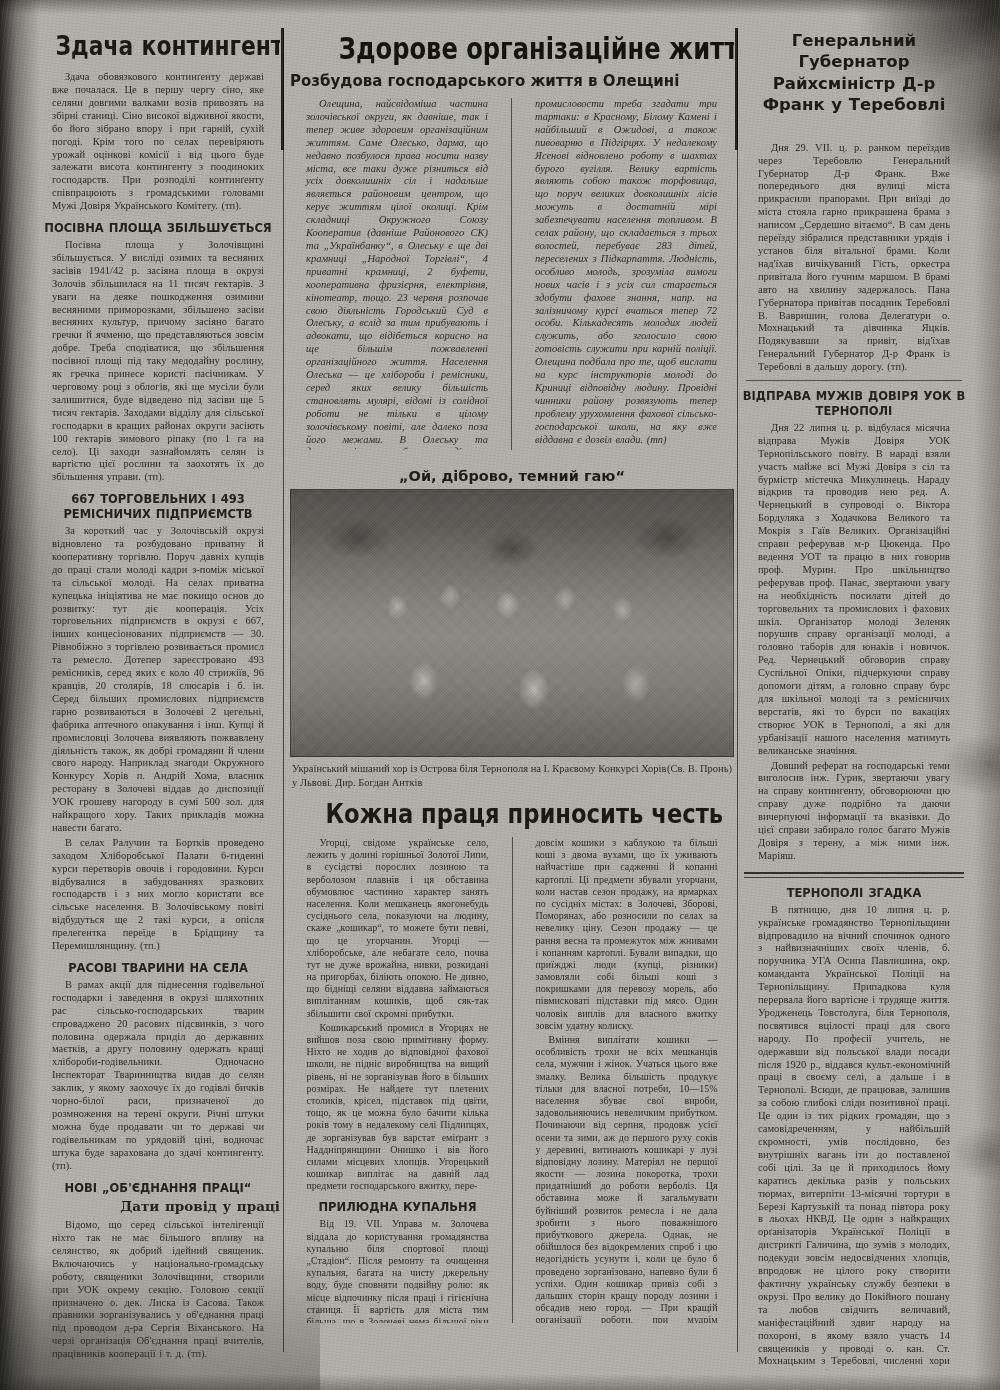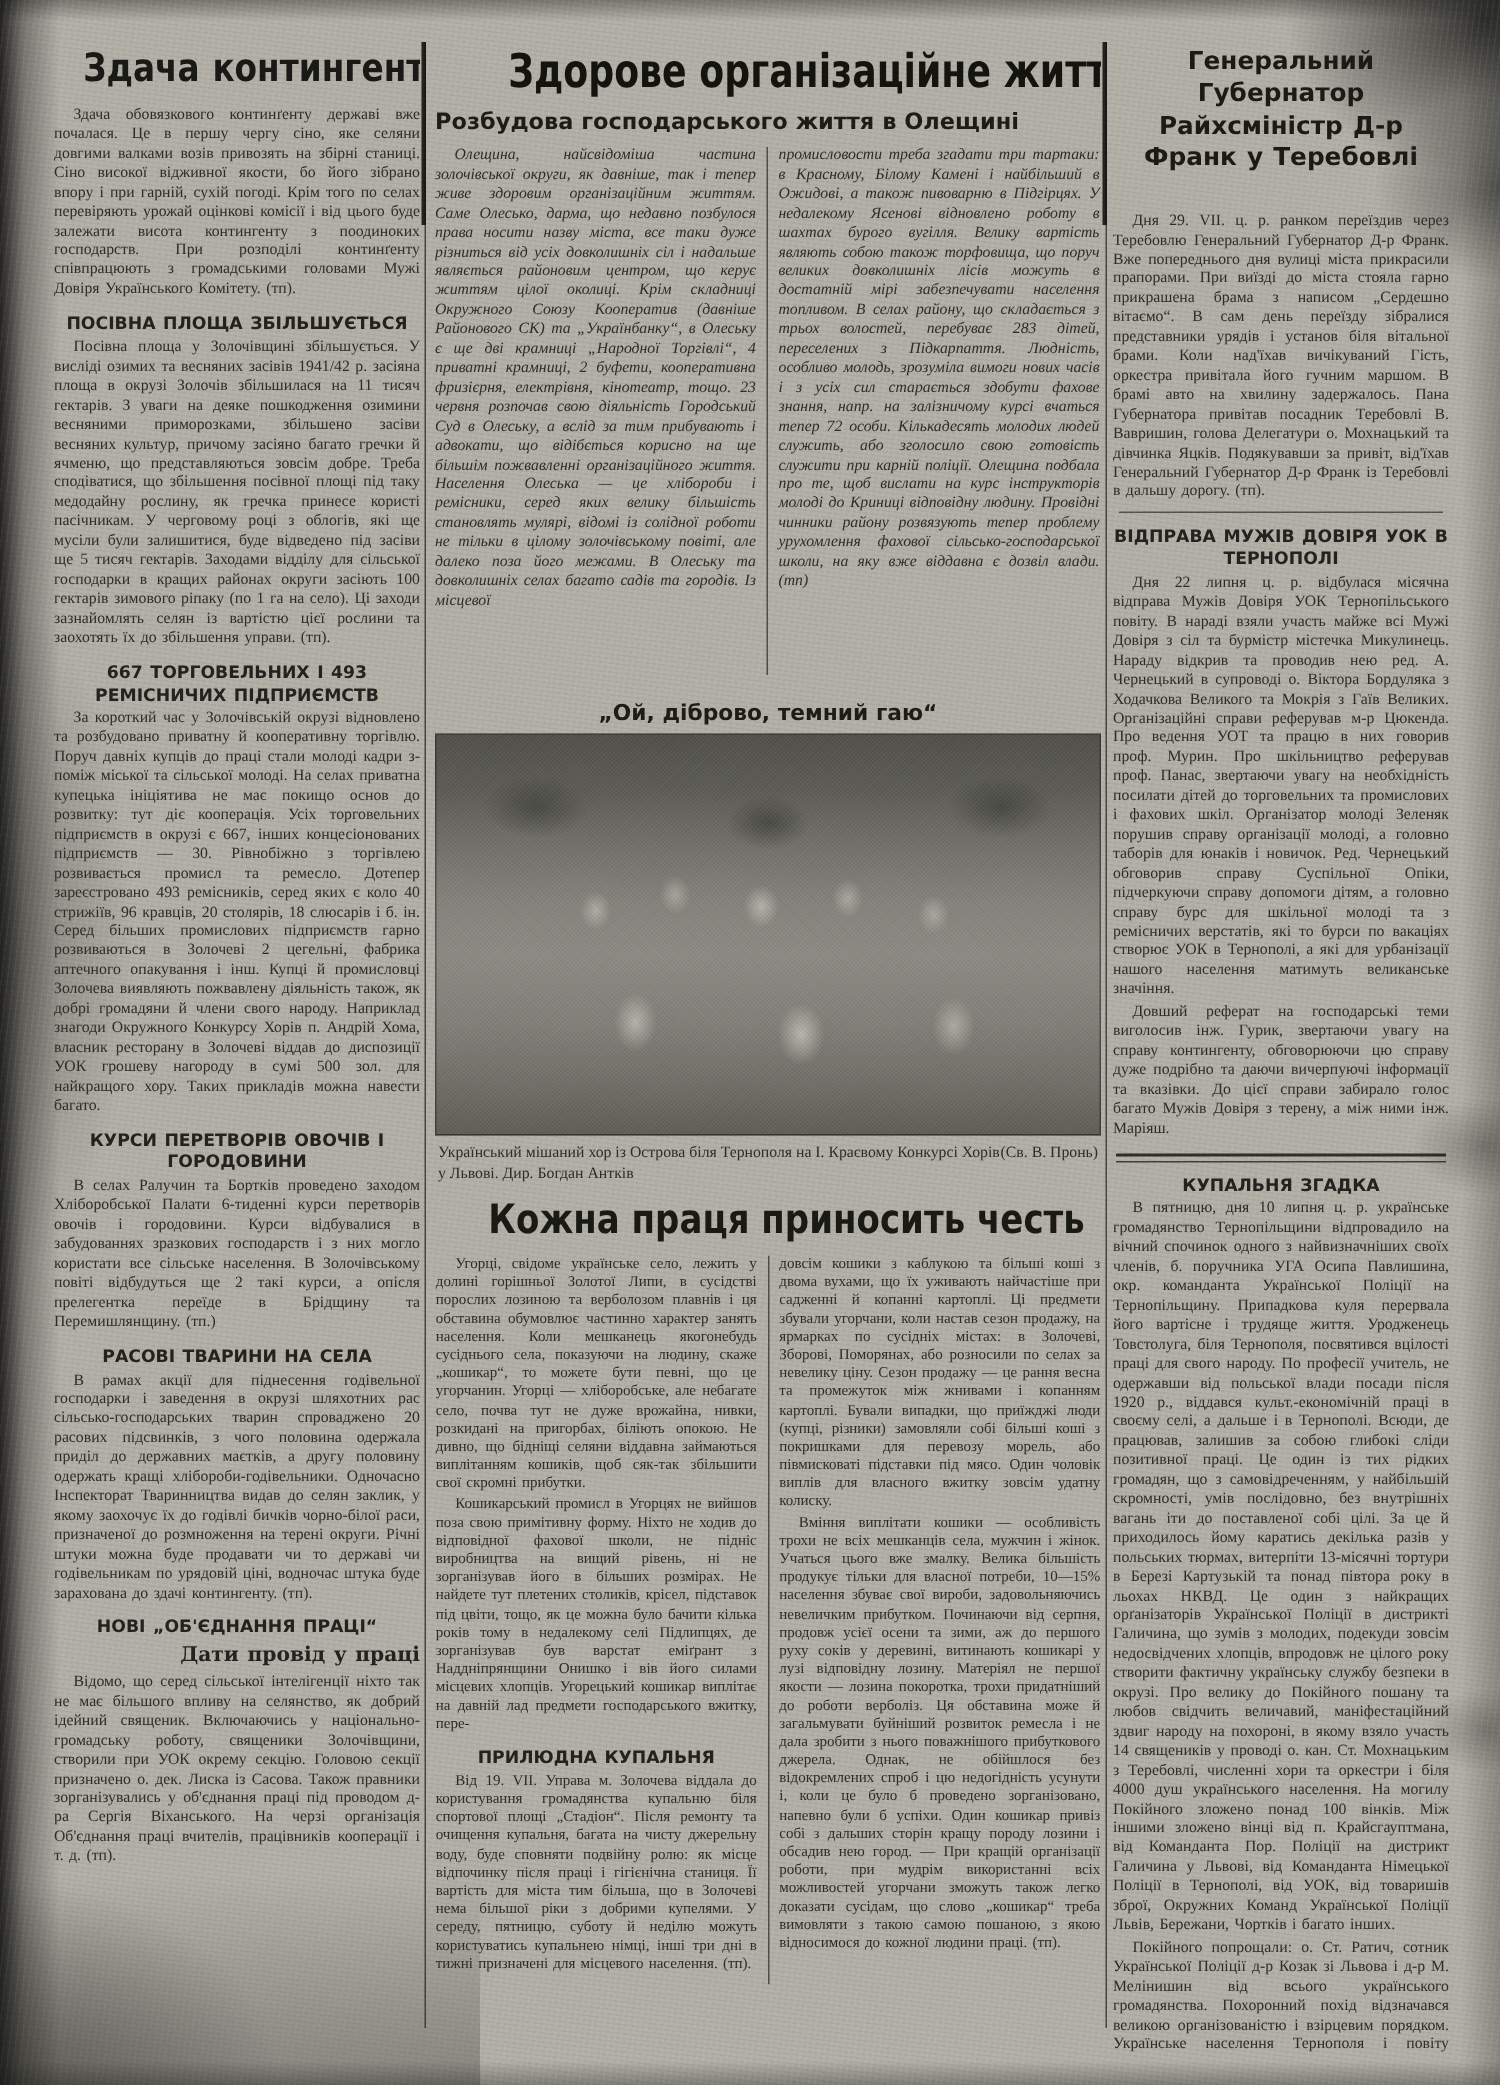--- a/index.html
+++ b/index.html
@@ -25,21 +25,21 @@
   .bodytext-sm{font-size:10px;line-height:1.22;}
   .blk-headline{font-family:"DejaVu Sans",sans-serif;font-weight:bold;font-size:26px;color:#191915;
     text-align:center;white-space:nowrap;transform:scaleX(.84);transform-origin:50% 50%;
     margin:0 0 10px;line-height:1.12;}
   .blk-headline-md{font-family:"DejaVu Sans",sans-serif;font-weight:bold;font-size:16.5px;color:#1b1b16;
     text-align:center;margin:0 0 26px;line-height:1.3;}
   .blk-subhead{font-family:"DejaVu Sans",sans-serif;font-weight:bold;font-size:11.5px;color:#23221e;
     text-align:center;margin:8px 0 3px;line-height:1.3;}
   .blk-subsubhead{font-family:"DejaVu Serif",serif;font-weight:bold;font-size:13.5px;color:#23221e;
     text-align:right;margin:0 0 4px;}
-  .blk-para{margin:0 0 2px;text-indent:13px;}
+  .blk-para{margin:0 16px 2px;text-indent:13px;}
   .blk-cont{text-indent:0;}
   .blk-rule-thin{border-top:1px solid rgba(30,30,26,.65);margin:6px 4px;}
   .blk-rule-double{border-top:2px solid rgba(25,25,21,.85);border-bottom:1px solid rgba(25,25,21,.75);
     height:3px;margin:9px 2px 6px;}
   .col-left{position:absolute;left:36px;top:32px;width:244px;height:1330px;overflow:hidden;}
   .col-center{position:absolute;left:290px;top:28px;width:444px;height:1348px;overflow:hidden;}
   .col-right{position:absolute;left:742px;top:30px;width:224px;height:1340px;overflow:hidden;}
   .v-rule{position:absolute;width:1px;background:rgba(25,25,22,.7);}
   .v-rule-heavy{position:absolute;width:3px;background:rgba(15,15,12,.88);}
   .hx-wrap{height:44px;overflow:visible;}
@@ -90,21 +90,20 @@
 
   <div class="stain" style="left:0;bottom:0;width:320px;height:140px;background:linear-gradient(180deg,transparent,rgba(35,35,31,.3));"></div>
 
   <div class="col-left bodytext">
       <h2 class="blk-headline">Здача контингенту</h2>
       <p class="blk-para">Здача обовязкового континґенту державі вже почалася. Це в першу чергу сіно, яке селяни довгими валками возів привозять на збірні станиці. Сіно високої відживної якости, бо його зібрано впору і при гарній, сухій погоді. Крім того по селах перевіряють урожай оцінкові комісії і від цього буде залежати висота контингенту з поодиноких господарств. При розподілі континґенту співпрацюють з громадськими головами Мужі Довіря Українського Комітету. (тп).</p>
       <h4 class="blk-subhead">ПОСІВНА ПЛОЩА ЗБІЛЬШУЄТЬСЯ</h4>
       <p class="blk-para">Посівна площа у Золочівщині збільшується. У висліді озимих та весняних засівів 1941/42 р. засіяна площа в окрузі Золочів збільшилася на 11 тисяч гектарів. З уваги на деяке пошкодження озимини весняними приморозками, збільшено засіви весняних культур, причому засіяно багато гречки й ячменю, що представляються зовсім добре. Треба сподіватися, що збільшення посівної площі під таку медодайну рослину, як гречка принесе користі пасічникам. У черговому році з облогів, які ще мусіли були залишитися, буде відведено під засіви ще 5 тисяч гектарів. Заходами відділу для сільської господарки в кращих районах округи засіють 100 гектарів зимового ріпаку (по 1 га на село). Ці заходи зазнайомлять селян із вартістю цієї рослини та заохотять їх до збільшення управи. (тп).</p>
       <h4 class="blk-subhead">667 ТОРГОВЕЛЬНИХ І 493 РЕМІСНИЧИХ ПІДПРИЄМСТВ</h4>
       <p class="blk-para">За короткий час у Золочівській окрузі відновлено та розбудовано приватну й кооперативну торгівлю. Поруч давніх купців до праці стали молоді кадри з-поміж міської та сільської молоді. На селах приватна купецька ініціятива не має покищо основ до розвитку: тут діє кооперація. Усіх торговельних підприємств в окрузі є 667, інших концесіонованих підприємств — 30. Рівнобіжно з торгівлею розвивається промисл та ремесло. Дотепер зареєстровано 493 ремісників, серед яких є коло 40 стрижіїв, 96 кравців, 20 столярів, 18 слюсарів і б. ін. Серед більших промислових підприємств гарно розвиваються в Золочеві 2 цегельні, фабрика аптечного опакування і інш. Купці й промисловці Золочева виявляють пожвавлену діяльність також, як добрі громадяни й члени свого народу. Наприклад знагоди Окружного Конкурсу Хорів п. Андрій Хома, власник ресторану в Золочеві віддав до диспозиції УОК грошеву нагороду в сумі 500 зол. для найкращого хору. Таких прикладів можна навести багато.</p>
-      <h4 class="blk-subhead">КУРСИ ПЕРЕТВОРІВ ОВОЧІВ І ГОРОДОВИНИ</h4>
       <p class="blk-para">В селах Ралучин та Бортків проведено заходом Хліборобської Палати 6-тиденні курси перетворів овочів і городовини. Курси відбувалися в забудованнях зразкових господарств і з них могло користати все сільське населення. В Золочівському повіті відбудуться ще 2 такі курси, а опісля прелегентка переїде в Брідщину та Перемишлянщину. (тп.)</p>
       <h4 class="blk-subhead">РАСОВІ ТВАРИНИ НА СЕЛА</h4>
       <p class="blk-para">В рамах акції для піднесення годівельної господарки і заведення в окрузі шляхотних рас сільсько-господарських тварин спроваджено 20 расових підсвинків, з чого половина одержала приділ до державних маєтків, а другу половину одержать кращі хлібороби-годівельники. Одночасно Інспекторат Тваринництва видав до селян заклик, у якому заохочує їх до годівлі бичків чорно-білої раси, призначеної до розмноження на терені округи. Річні штуки можна буде продавати чи то державі чи годівельникам по урядовій ціні, водночас штука буде зарахована до здачі контингенту. (тп).</p>
       <h4 class="blk-subhead">НОВІ „ОБ'ЄДНАННЯ ПРАЦІ“</h4>
       <h5 class="blk-subsubhead">Дати провід у праці</h5>
       <p class="blk-para">Відомо, що серед сільської інтелігенції ніхто так не має більшого впливу на селянство, як добрий ідейний священик. Включаючись у національно-громадську роботу, священики Золочівщини, створили при УОК окрему секцію. Головою секції призначено о. дек. Лиска із Сасова. Також правники зорганізувались у об'єднання праці під проводом д-ра Сергія Віханського. На черзі організація Об'єднання праці вчителів, працівників кооперації і т. д. (тп).</p>
     </div>
 
   <div class="col-center">
     <div class="hx-wrap">
@@ -143,17 +142,17 @@
   </div>
 
   <div class="col-right bodytext">
       <h3 class="blk-headline-md">Генеральний Губернатор Райхсміністр Д-р Франк у Теребовлі</h3>
       <p class="blk-para">Дня 29. VII. ц. р. ранком переїздив через Теребовлю Генеральний Губернатор Д-р Франк. Вже попереднього дня вулиці міста прикрасили прапорами. При виїзді до міста стояла гарно прикрашена брама з написом „Сердешно вітаємо“. В сам день переїзду зібралися представники урядів і установ біля вітальної брами. Коли над'їхав вичікуваний Гість, оркестра привітала його гучним маршом. В брамі авто на хвилину задержалось. Пана Губернатора привітав посадник Теребовлі В. Вавришин, голова Делегатури о. Мохнацький та дівчинка Яцків. Подякувавши за привіт, від'їхав Генеральний Губернатор Д-р Франк із Теребовлі в дальшу дорогу. (тп).</p>
       <div class="blk-rule-thin"></div>
       <h4 class="blk-subhead">ВІДПРАВА МУЖІВ ДОВІРЯ УОК В ТЕРНОПОЛІ</h4>
       <p class="blk-para">Дня 22 липня ц. р. відбулася місячна відправа Мужів Довіря УОК Тернопільського повіту. В нараді взяли участь майже всі Мужі Довіря з сіл та бурмістр містечка Микулинець. Нараду відкрив та проводив нею ред. А. Чернецький в супроводі о. Віктора Бордуляка з Ходачкова Великого та Мокрія з Гаїв Великих. Організаційні справи реферував м-р Цюкенда. Про ведення УОТ та працю в них говорив проф. Мурин. Про шкільництво реферував проф. Панас, звертаючи увагу на необхідність посилати дітей до торговельних та промислових і фахових шкіл. Організатор молоді Зеленяк порушив справу організації молоді, а головно таборів для юнаків і новичок. Ред. Чернецький обговорив справу Суспільної Опіки, підчеркуючи справу допомоги дітям, а головно справу бурс для шкільної молоді та з ремісничих верстатів, які то бурси по вакаціях створює УОК в Тернополі, а які для урбанізації нашого населення матимуть великанське значіння.</p>
       <p class="blk-para">Довший реферат на господарські теми виголосив інж. Гурик, звертаючи увагу на справу контингенту, обговорюючи цю справу дуже подрібно та даючи вичерпуючі інформації та вказівки. До цієї справи забирало голос багато Мужів Довіря з терену, а між ними інж. Маріяш.</p>
       <div class="blk-rule-double"></div>
-      <h4 class="blk-subhead">КУПАЛЬНЯ ЗГАДКА</h4>
+      <h4 class="blk-subhead">ТЕРНОПОЛІ ЗГАДКА</h4>
       <p class="blk-para">В пятницю, дня 10 липня ц. р. українське громадянство Тернопільщини відпровадило на вічний спочинок одного з найвизначніших своїх членів, б. поручника УГА Осипа Павлишина, окр. команданта Української Поліції на Тернопільщину. Припадкова куля перервала його вартісне і трудяще життя. Уродженець Товстолуга, біля Тернополя, посвятився вцілості праці для свого народу. По професії учитель, не одержавши від польської влади посади після 1920 р., віддався культ.-економічній праці в своєму селі, а дальше і в Тернополі. Всюди, де працював, залишив за собою глибокі сліди позитивної праці. Це один із тих рідких громадян, що з самовідреченням, у найбільшій скромності, умів послідовно, без внутрішніх вагань іти до поставленої собі цілі. За це й приходилось йому каратись декілька разів у польських тюрмах, витерпіти 13-місячні тортури в Березі Картузькій та понад півтора року в льохах НКВД. Це один з найкращих орґанізаторів Української Поліції в дистрикті Галичина, що зумів з молодих, подекуди зовсім недосвідчених хлопців, впродовж не цілого року створити фактичну українську службу безпеки в окрузі. Про велику до Покійного пошану та любов свідчить величавий, маніфестаційний здвиг народу на похороні, в якому взяло участь 14 священиків у проводі о. кан. Ст. Мохнацьким з Теребовлі, численні хори та оркестри і біля 4000 душ українського населення. На могилу Покійного зложено понад 100 вінків. Між іншими зложено вінці від п. Крайсгауптмана, від Команданта Пор. Поліції на дистрикт Галичина у Львові, від Команданта Німецької Поліції в Тернополі, від УОК, від товаришів зброї, Окружних Команд Української Поліції Львів, Бережани, Чортків і багато інших.</p>
       <p class="blk-para">Покійного попрощали: о. Ст. Ратич, сотник Української Поліції д-р Козак зі Львова і д-р М. Мелінишин від всього українського громадянства. Похоронний похід відзначався великою організованістю і взірцевим порядком. Українське населення Тернополя і повіту достойно віддало останню прислугу цьому найкращому синові Тернопільщини. Покійний помер у 50-ому році життя, залишаючи дружину і сина, студента техніки. Для памяті майбутніх поколінь поховано Покійного на цвинтарі Українських Січових Стрільців.</p>
     </div>
 </div>
 
 </body></html>

